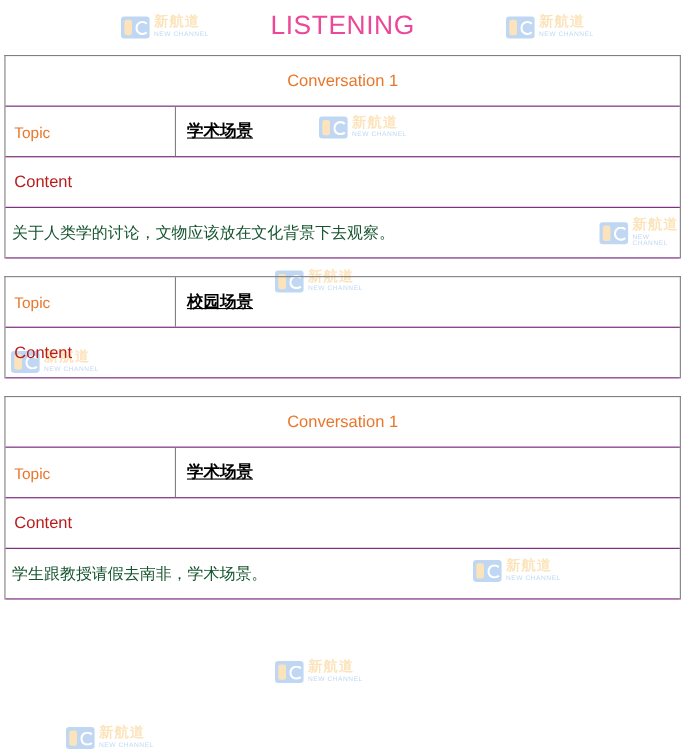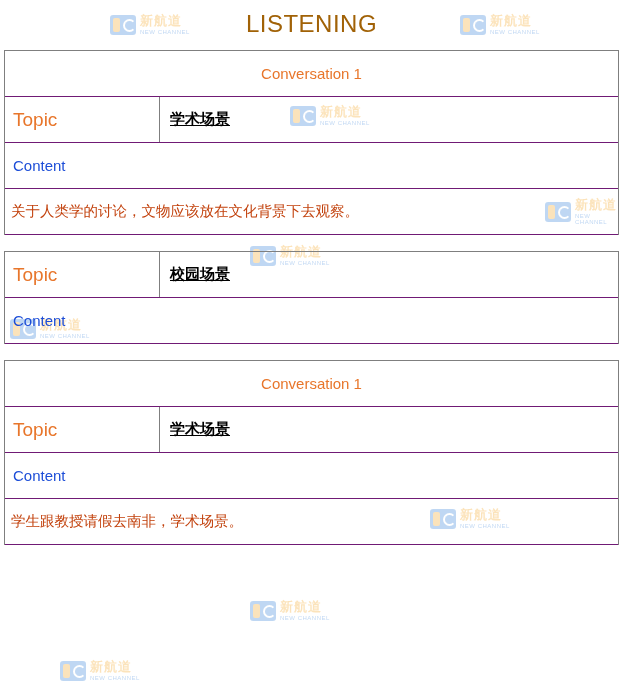--- a/index.html
+++ b/index.html
@@ -19,21 +19,21 @@
     position: relative;
     width: 623px;
     height: 684px;
     box-sizing: border-box;
   }
   .page-title {
     text-align: center;
     font-size: 24px;
     font-weight: 400;
     letter-spacing: 0.5px;
-    color: #a16207;
+    color: #ec4899;
     padding: 10px 0 12px 0;
     margin: 0;
     font-family: "Liberation Sans", sans-serif;
   }
   .card {
     border: 1px solid #7f7f7f;
     border-bottom: none;
     margin: 0 4px 16px 4px;
     background: transparent;
     position: relative;
@@ -58,21 +58,21 @@
     height: 46px;
   }
   .cell-label {
     width: 155px;
     min-width: 155px;
     display: flex;
     align-items: center;
     padding-left: 8px;
     box-sizing: border-box;
     color: #e8762b;
-    font-size: 19px;
+    font-size: 14px;
     border-right: 1px solid #7f7f7f;
   }
   .cell-value {
     flex: 1;
     display: flex;
     align-items: center;
     padding-left: 10px;
     box-sizing: border-box;
     font-size: 15px;
     font-weight: bold;
@@ -81,35 +81,35 @@
     text-decoration: underline;
   }
   .row-content-label {
     height: 46px;
     align-items: center;
   }
   .content-label {
     padding-left: 8px;
     display: flex;
     align-items: center;
-    color: #1d4ed8;
+    color: #b91c1c;
     font-size: 15px;
     width: 100%;
     box-sizing: border-box;
   }
   .row-content-text {
     height: 46px;
     align-items: center;
   }
   .content-text {
     padding-left: 6px;
     display: flex;
     align-items: center;
     font-size: 14.5px;
-    color: #c2410c;
+    color: #14532d;
     width: 100%;
     box-sizing: border-box;
     font-family: "Liberation Sans", sans-serif;
   }
   
   .wm {
     position: absolute;
     display: flex;
     align-items: center;
     opacity: 0.30;

